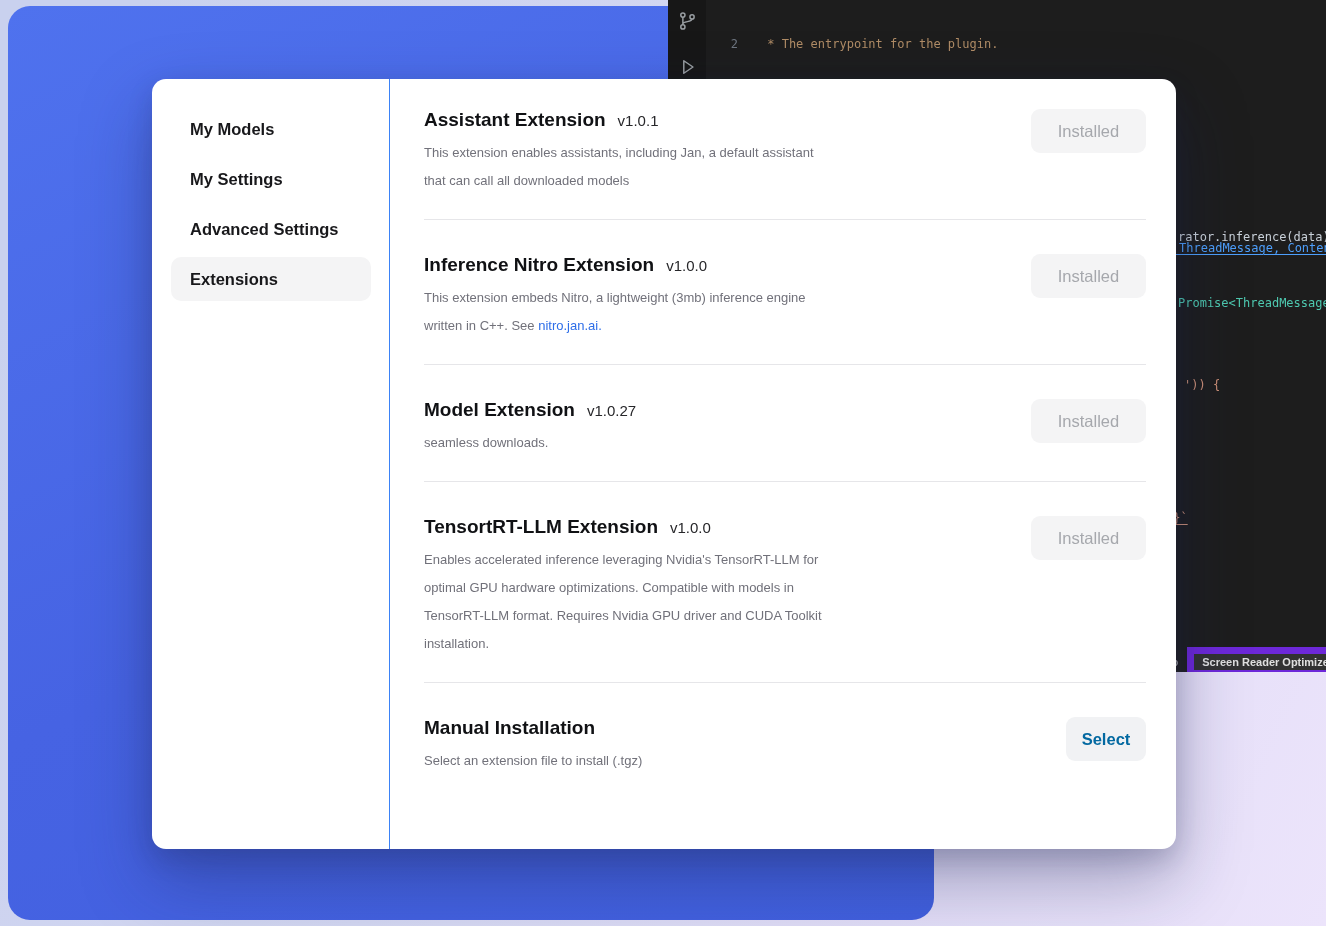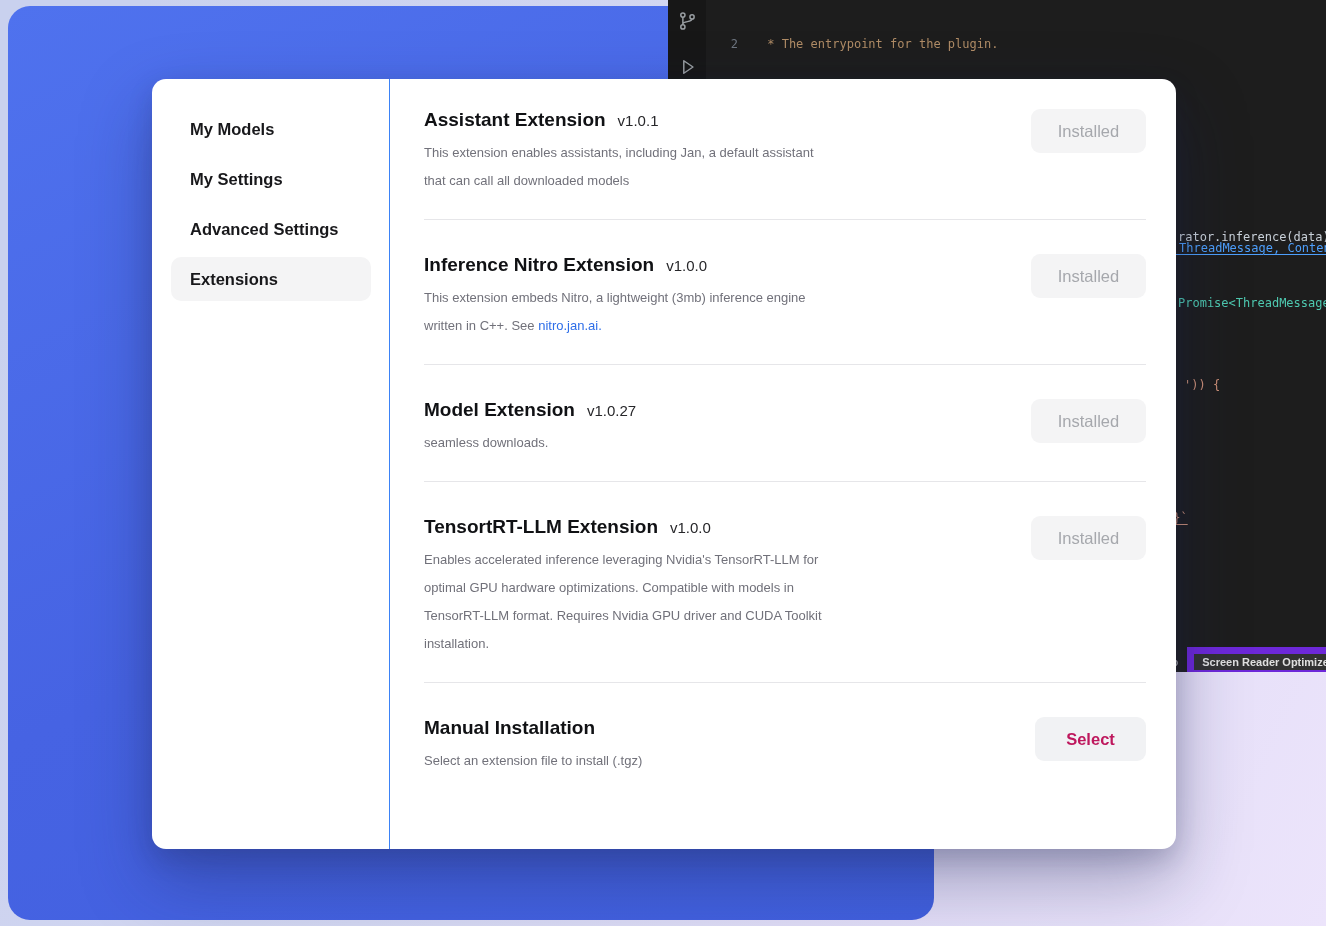--- a/index.html
+++ b/index.html
@@ -79,21 +79,21 @@
   .sec-version { font-size:15px; color:#27272a; }
   .sec-desc { font-size:13px; line-height:28px; color:#71717a; }
   .desc-line { white-space:nowrap; }
   .link { color:#2e6ee8; cursor:pointer; }
 
   .btn {
     height:44px; border:none; border-radius:9px; font-size:16.5px;
     font-family:"Liberation Sans",sans-serif; flex:none; cursor:pointer;
   }
   .btn-installed { width:115px; background:#f4f4f5; color:#a6a8ad; font-weight:500; }
-  .btn-select    { width:111px;  background:#f1f2f4; color:#be185d; font-weight:700; }
+  .btn-select    { width:80px;  background:#f1f2f4; color:#0369a1; font-weight:700; }
 </style>
 </head>
 <body>
 
 <div class="screen">
 
   <div class="bg-blue"></div>
 
   <div class="editor">
     <div class="activity-bar">

